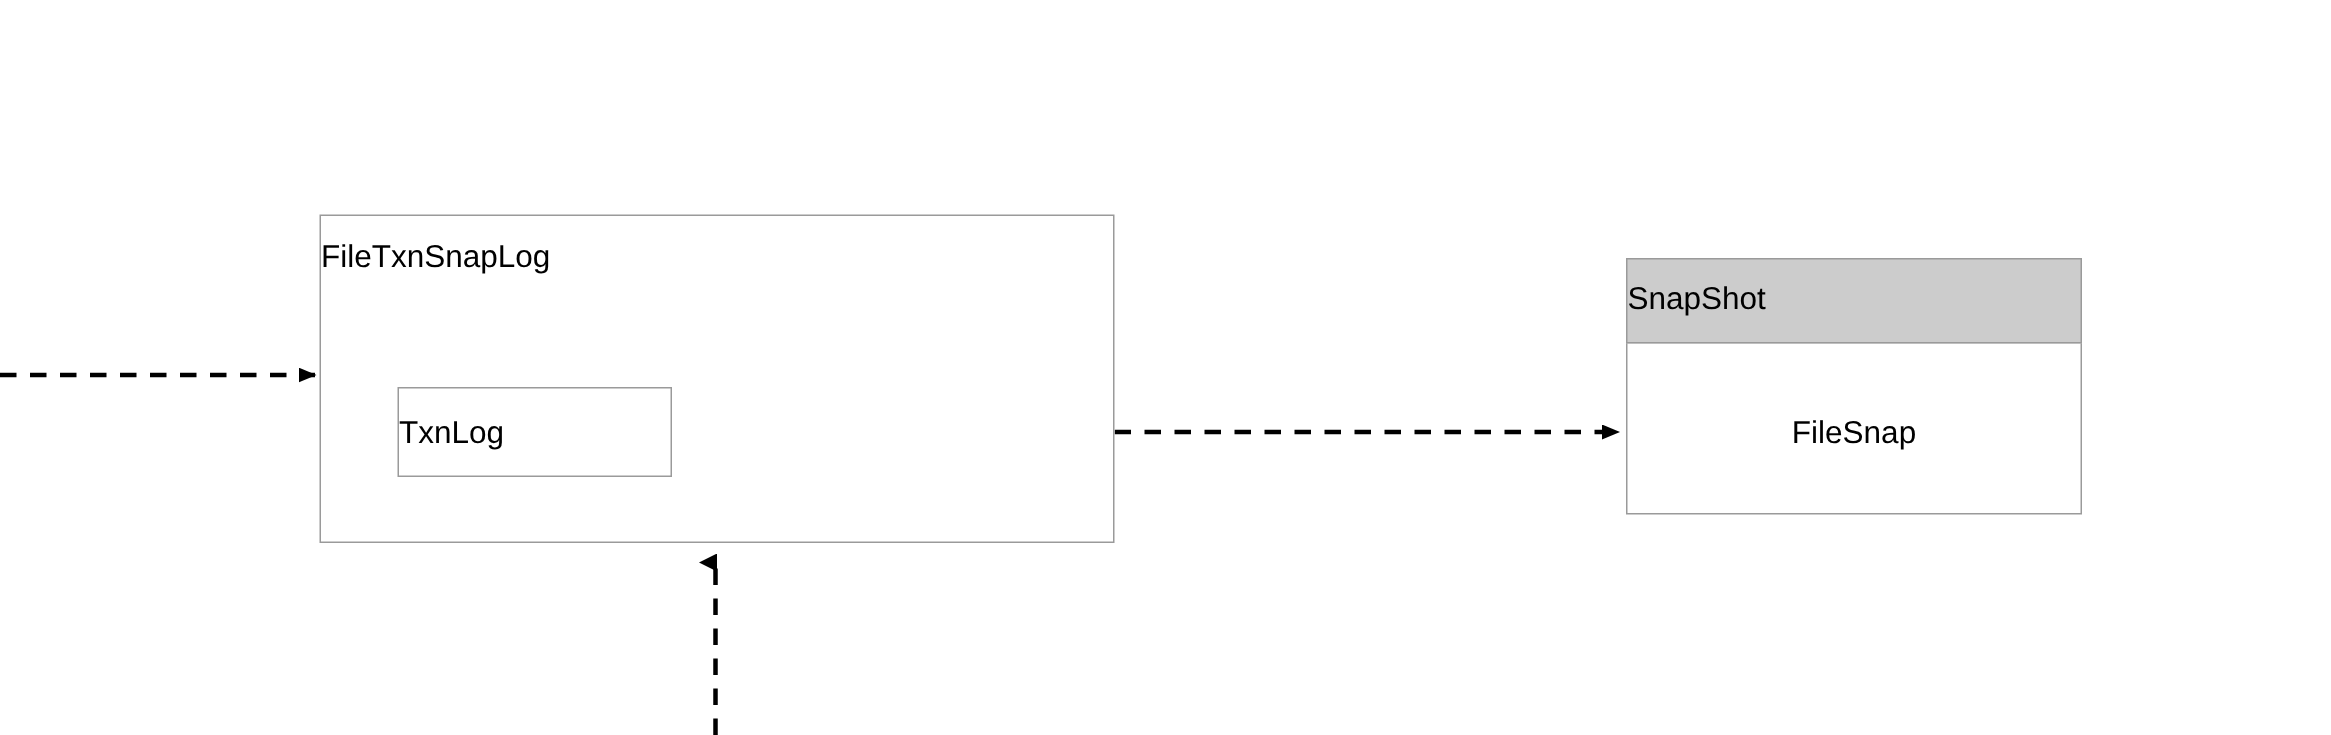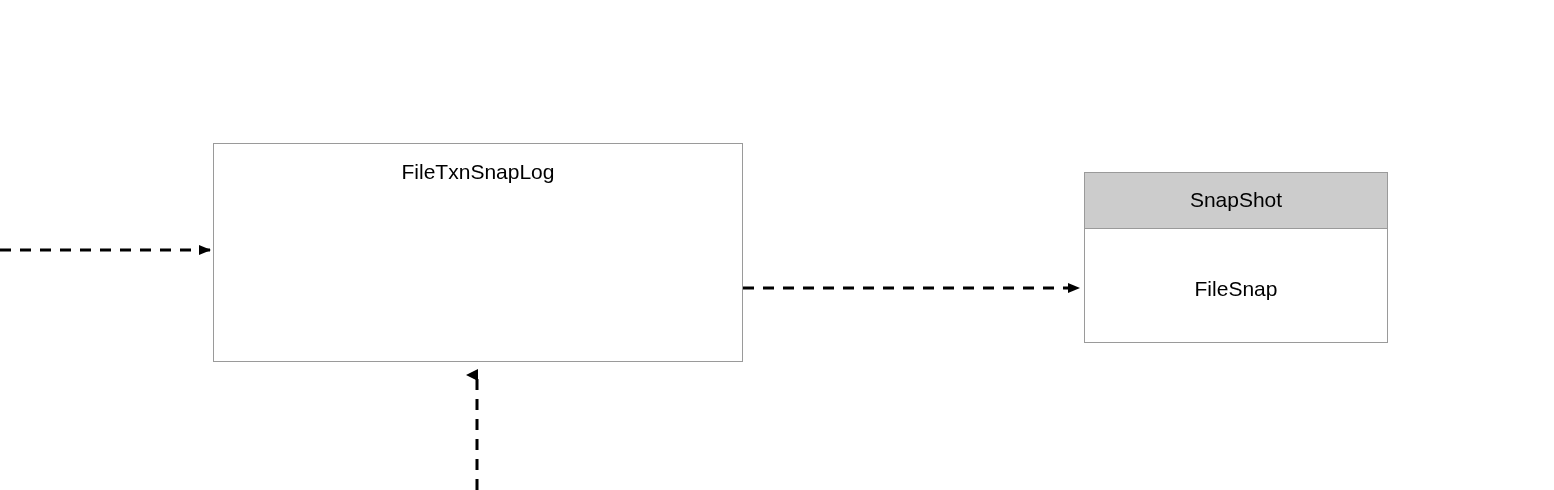--- a/index.html
+++ b/index.html
@@ -31,21 +31,20 @@
   .node {
     position: absolute;
     box-sizing: border-box;
     background: #ffffff;
     border: 1px solid #9a9a9a;
   }
   .node-label {
     position: absolute;
     left: 0;
     right: 0;
-    text-align: center;
     color: #000000;
     white-space: nowrap;
   }
   
   #filetxnsnaplog-box {
     left: 213px;
     top: 143px;
     width: 530px;
     height: 219px;
   }
@@ -125,20 +124,23 @@
 
     <line x1="477" y1="490" x2="477" y2="375" stroke="#000000" stroke-width="3" stroke-dasharray="11 9" marker-end="url(#arrow-up)"></line>
 
     <line x1="703" y1="288" x2="1079" y2="288" stroke="#000000" stroke-width="3" stroke-dasharray="11 9" marker-end="url(#arrow-right)"></line>
   </svg>
 
   <div class="node" id="filetxnsnaplog-box">
     <div class="node-label" id="filetxnsnaplog-title">FileTxnSnapLog</div>
   </div>
 
+  <div class="node" id="txnlog-box">
+    <div class="node-label inner-label">TxnLog</div>
+  </div>
 
 
   <div class="node" id="snapshot-box"></div>
   <div id="filesnap-label">FileSnap</div>
   <div id="snapshot-header">
     <div class="node-label" id="snapshot-header-label">SnapShot</div>
   </div>
 
 </div>
 

